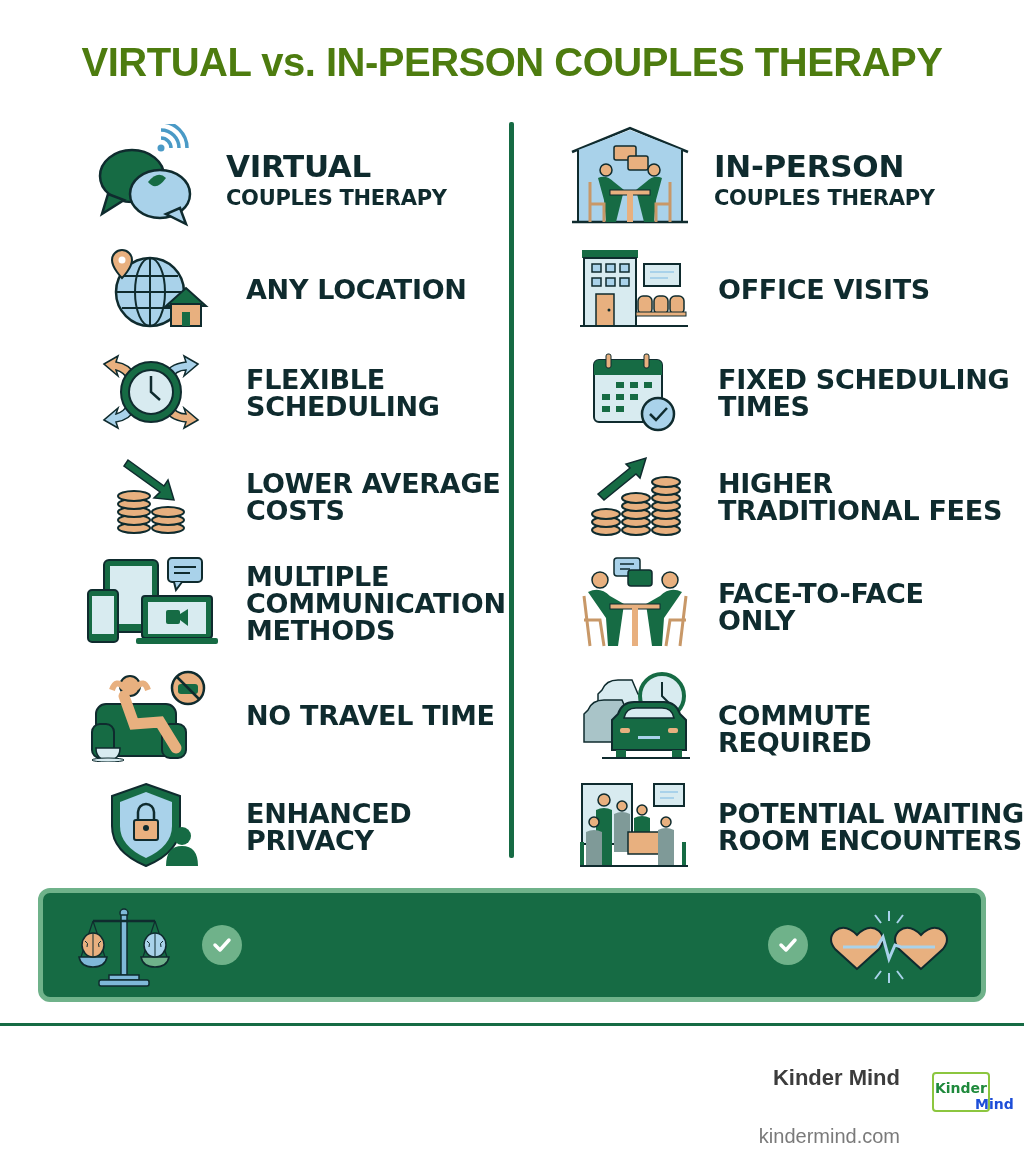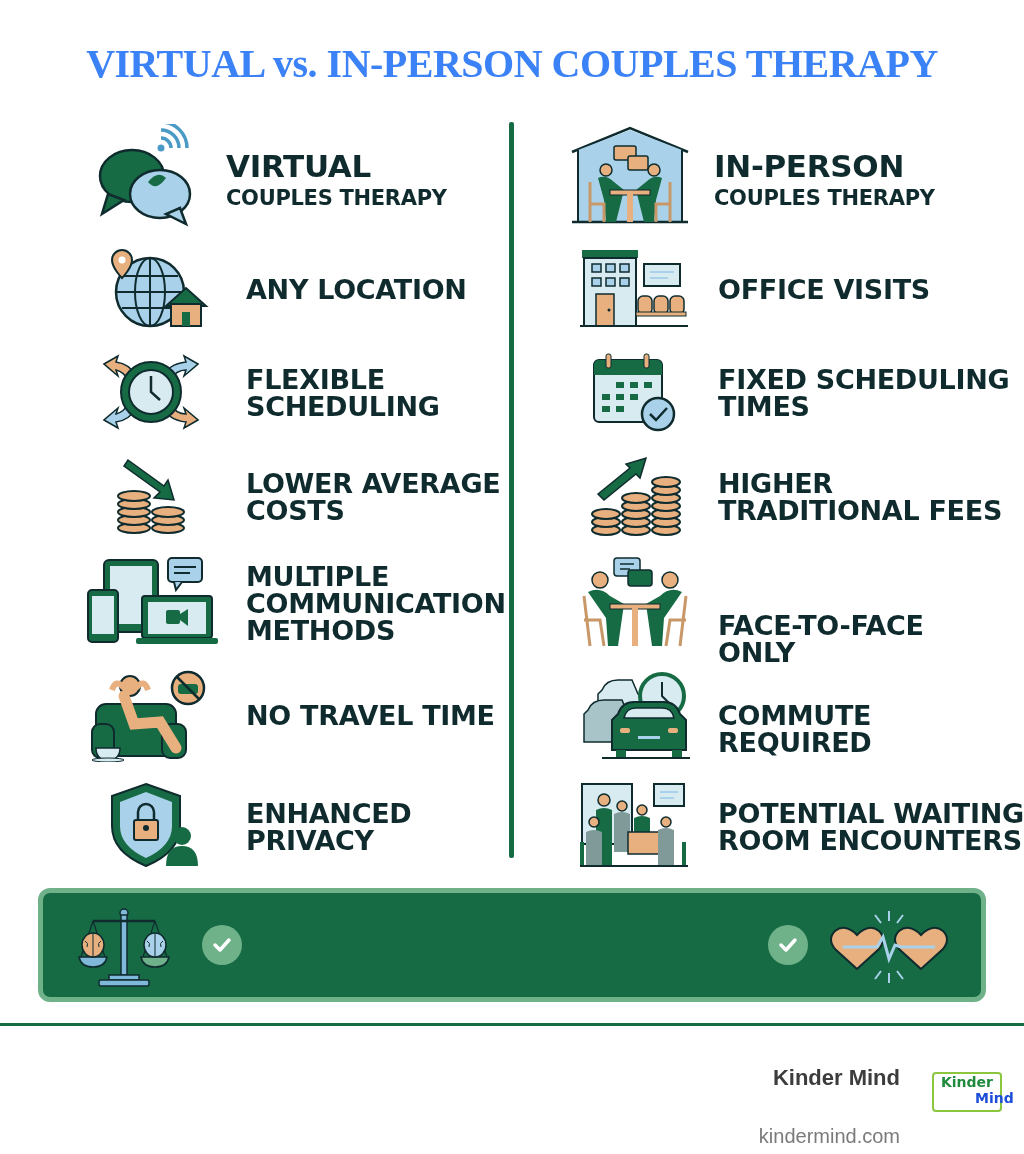--- a/index.html
+++ b/index.html
@@ -1,22 +1,22 @@
 <!DOCTYPE html>
 <html><head>
 <meta charset="utf-8">
 <style>
   * { box-sizing: border-box; margin: 0; padding: 0; }
   html, body { width: 1024px; height: 1154px; background: #ffffff; overflow: hidden; }
   body { position: relative; font-family: "Liberation Sans", sans-serif; color: #0f2b2e; }
 
   .title {
     position: absolute; left: 0; top: 40px; width: 1024px; text-align: center;
-    font-family: Liberation Serif, serif; font-weight: bold; font-size: 40px;
-    letter-spacing: -0.5px; color: #3b82f6;
+    font-family: Liberation Sans, sans-serif; font-weight: bold; font-size: 40px;
+    letter-spacing: -0.5px; color: #4d7c0f;
   }
   .divider {
     position: absolute; left: 509px; top: 122px; width: 5px; height: 736px;
     background: #166b44; border-radius: 2px;
   }
   .col { position: absolute; top: 0; }
   .col.left { left: 0; width: 509px; }
   .col.right { left: 514px; width: 510px; }
   .icon { position: absolute; display: block; }
   .label {
@@ -50,24 +50,24 @@
 
   .brand-name {
     position: absolute; right: 124px; top: 1065px; font-family: "Liberation Sans", sans-serif;
     font-weight: bold; font-size: 22px; color: #3c3c3c; text-align: right;
   }
   .brand-url {
     position: absolute; right: 124px; top: 1089px; font-family: "Liberation Sans", sans-serif;
     font-size: 20px; color: #7a7a7a; text-align: right; margin-top: 36px;
   }
   .logo {
-    position: absolute; left: 932px; top: 1072px; width: 70px; height: 40px;
+    position: absolute; left: 932px; top: 1072px; width: 58px; height: 40px;
     border: 2px solid #8cc63f; border-radius: 4px; background: #ffffff;
     font-family: "DejaVu Sans", sans-serif; font-size: 14px; line-height: 16px;
-    font-weight: bold; text-align: center; padding-top: 0;
+    font-weight: bold; text-align: center; padding-top: 6px;
   }
   .logo .l1 { color: #1f8a3c; display: block; }
   .logo .l2 { color: #1d4ed8; display: block; margin-left: 41px; }
 </style>
 </head>
 <body>
 
 <div class="title">VIRTUAL vs. IN-PERSON COUPLES THERAPY</div>
 
 <div class="col left">
@@ -270,21 +270,21 @@
     <rect x="48" y="14" width="24" height="16" rx="3" fill="#166b44" stroke="#0f2b2e" stroke-width="1.5"></rect>
     <circle cx="20" cy="24" r="8" fill="#e8b07f" stroke="#0f2b2e" stroke-width="1.5"></circle>
     <circle cx="90" cy="24" r="8" fill="#e8b07f" stroke="#0f2b2e" stroke-width="1.5"></circle>
     <path d="M8 36 Q20 30 30 40 L44 48 L38 90 H28 L26 62 Z" fill="#166b44"></path>
     <path d="M102 36 Q90 30 80 40 L66 48 L72 90 H82 L84 62 Z" fill="#166b44"></path>
     <rect x="30" y="48" width="50" height="5" fill="#e8b07f" stroke="#0f2b2e" stroke-width="1"></rect>
     <rect x="52" y="52" width="6" height="38" fill="#e8b07f"></rect>
     <path d="M4 40 L10 90 M4 64 H20 L24 90" stroke="#c89868" stroke-width="3" fill="none"></path>
     <path d="M106 40 L100 90 M106 64 H90 L86 90" stroke="#c89868" stroke-width="3" fill="none"></path>
   </svg>
-  <div class="label" style="left:204px;top:612px">FACE-TO-FACE
+  <div class="label" style="left:204px;top:580px">FACE-TO-FACE
 ONLY</div>
 
   <svg class="icon" style="left:68px;top:670px" width="108" height="90" viewBox="0 0 108 90">
     <path d="M20 20 Q24 10 36 10 H50 L56 24 H60 V44 H16 V24 Z" fill="#d8ebf0" stroke="#0f2b2e" stroke-width="1.5"></path>
     <path d="M6 40 Q10 30 22 30 H40 L46 44 H50 V72 H2 V44 Z" fill="#a9c4c8" stroke="#0f2b2e" stroke-width="1.5"></path>
     <circle cx="80" cy="26" r="22" fill="#d8ebf0" stroke="#166b44" stroke-width="4"></circle>
     <path d="M80 12 V26 L88 34" stroke="#0f2b2e" stroke-width="2" fill="none"></path>
     <path d="M36 44 Q40 32 52 32 H82 Q94 32 98 44 L104 50 V80 H30 V50 Z" fill="#166b44" stroke="#0f2b2e" stroke-width="2"></path>
     <path d="M42 48 Q44 38 54 38 H80 Q90 38 92 48 Z" fill="#d8ebf0" stroke="#0f2b2e" stroke-width="1.5"></path>
     <rect x="38" y="58" width="10" height="5" rx="2" fill="#e8b07f"></rect>

